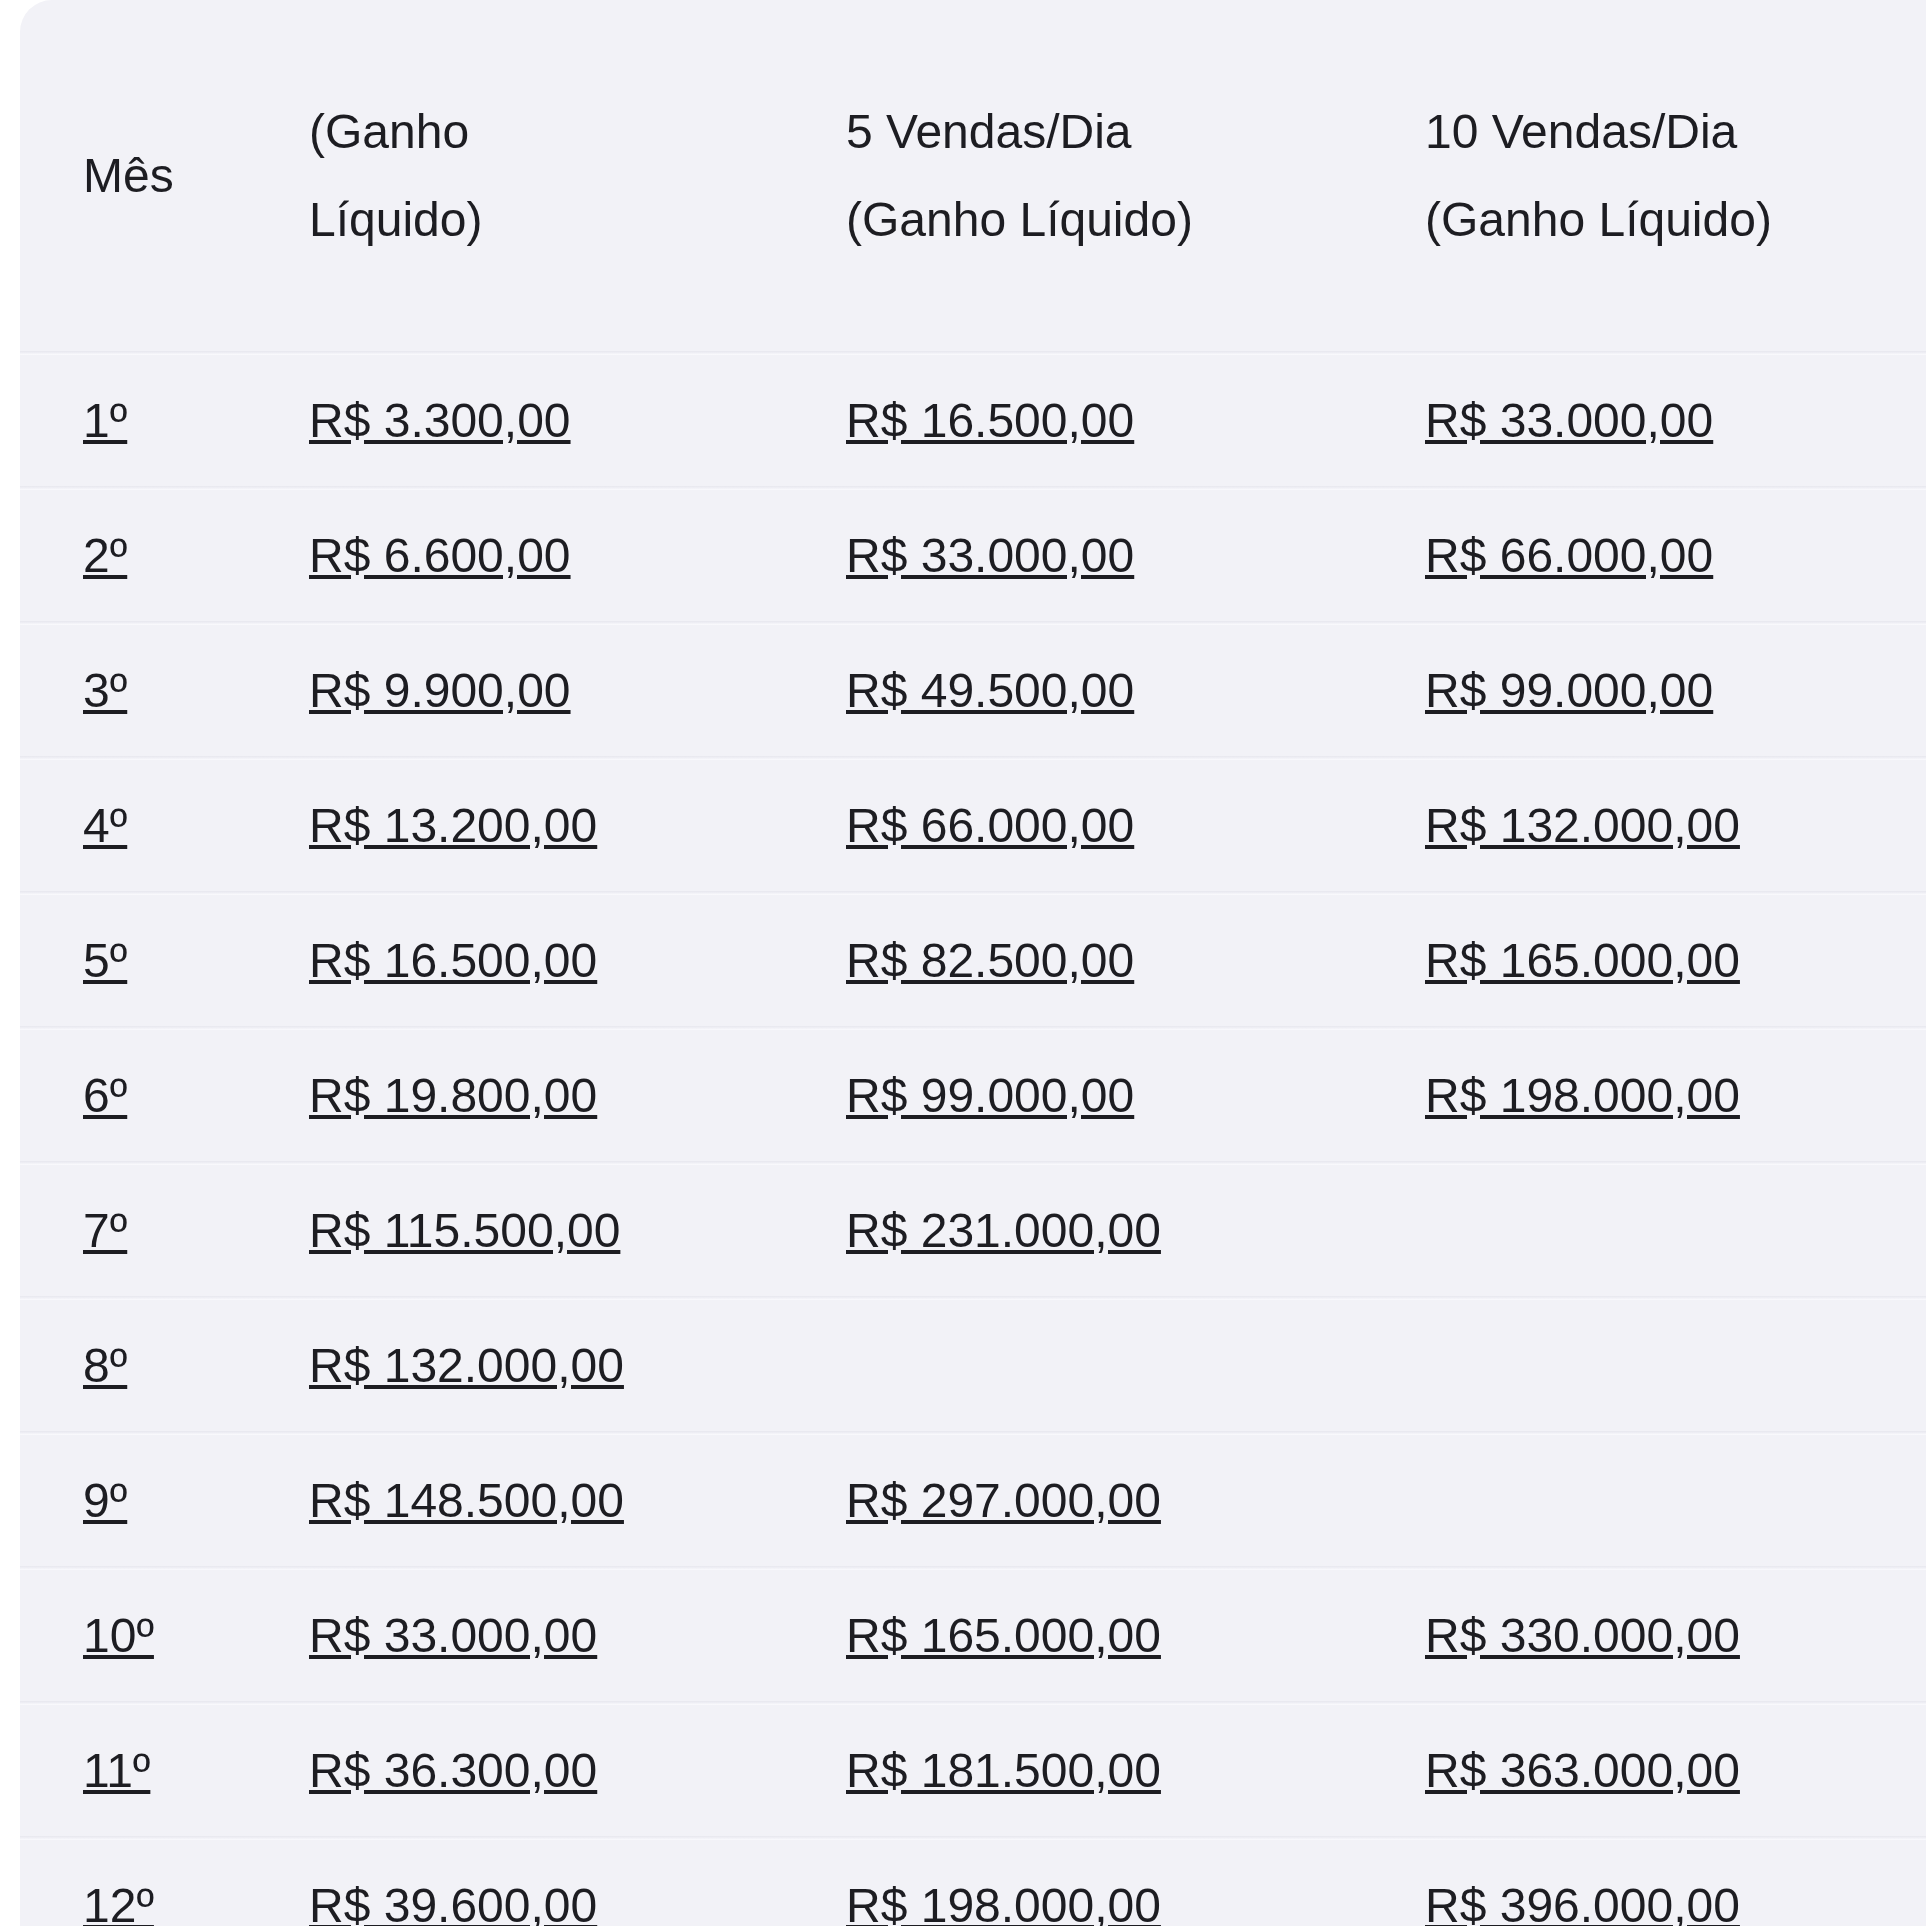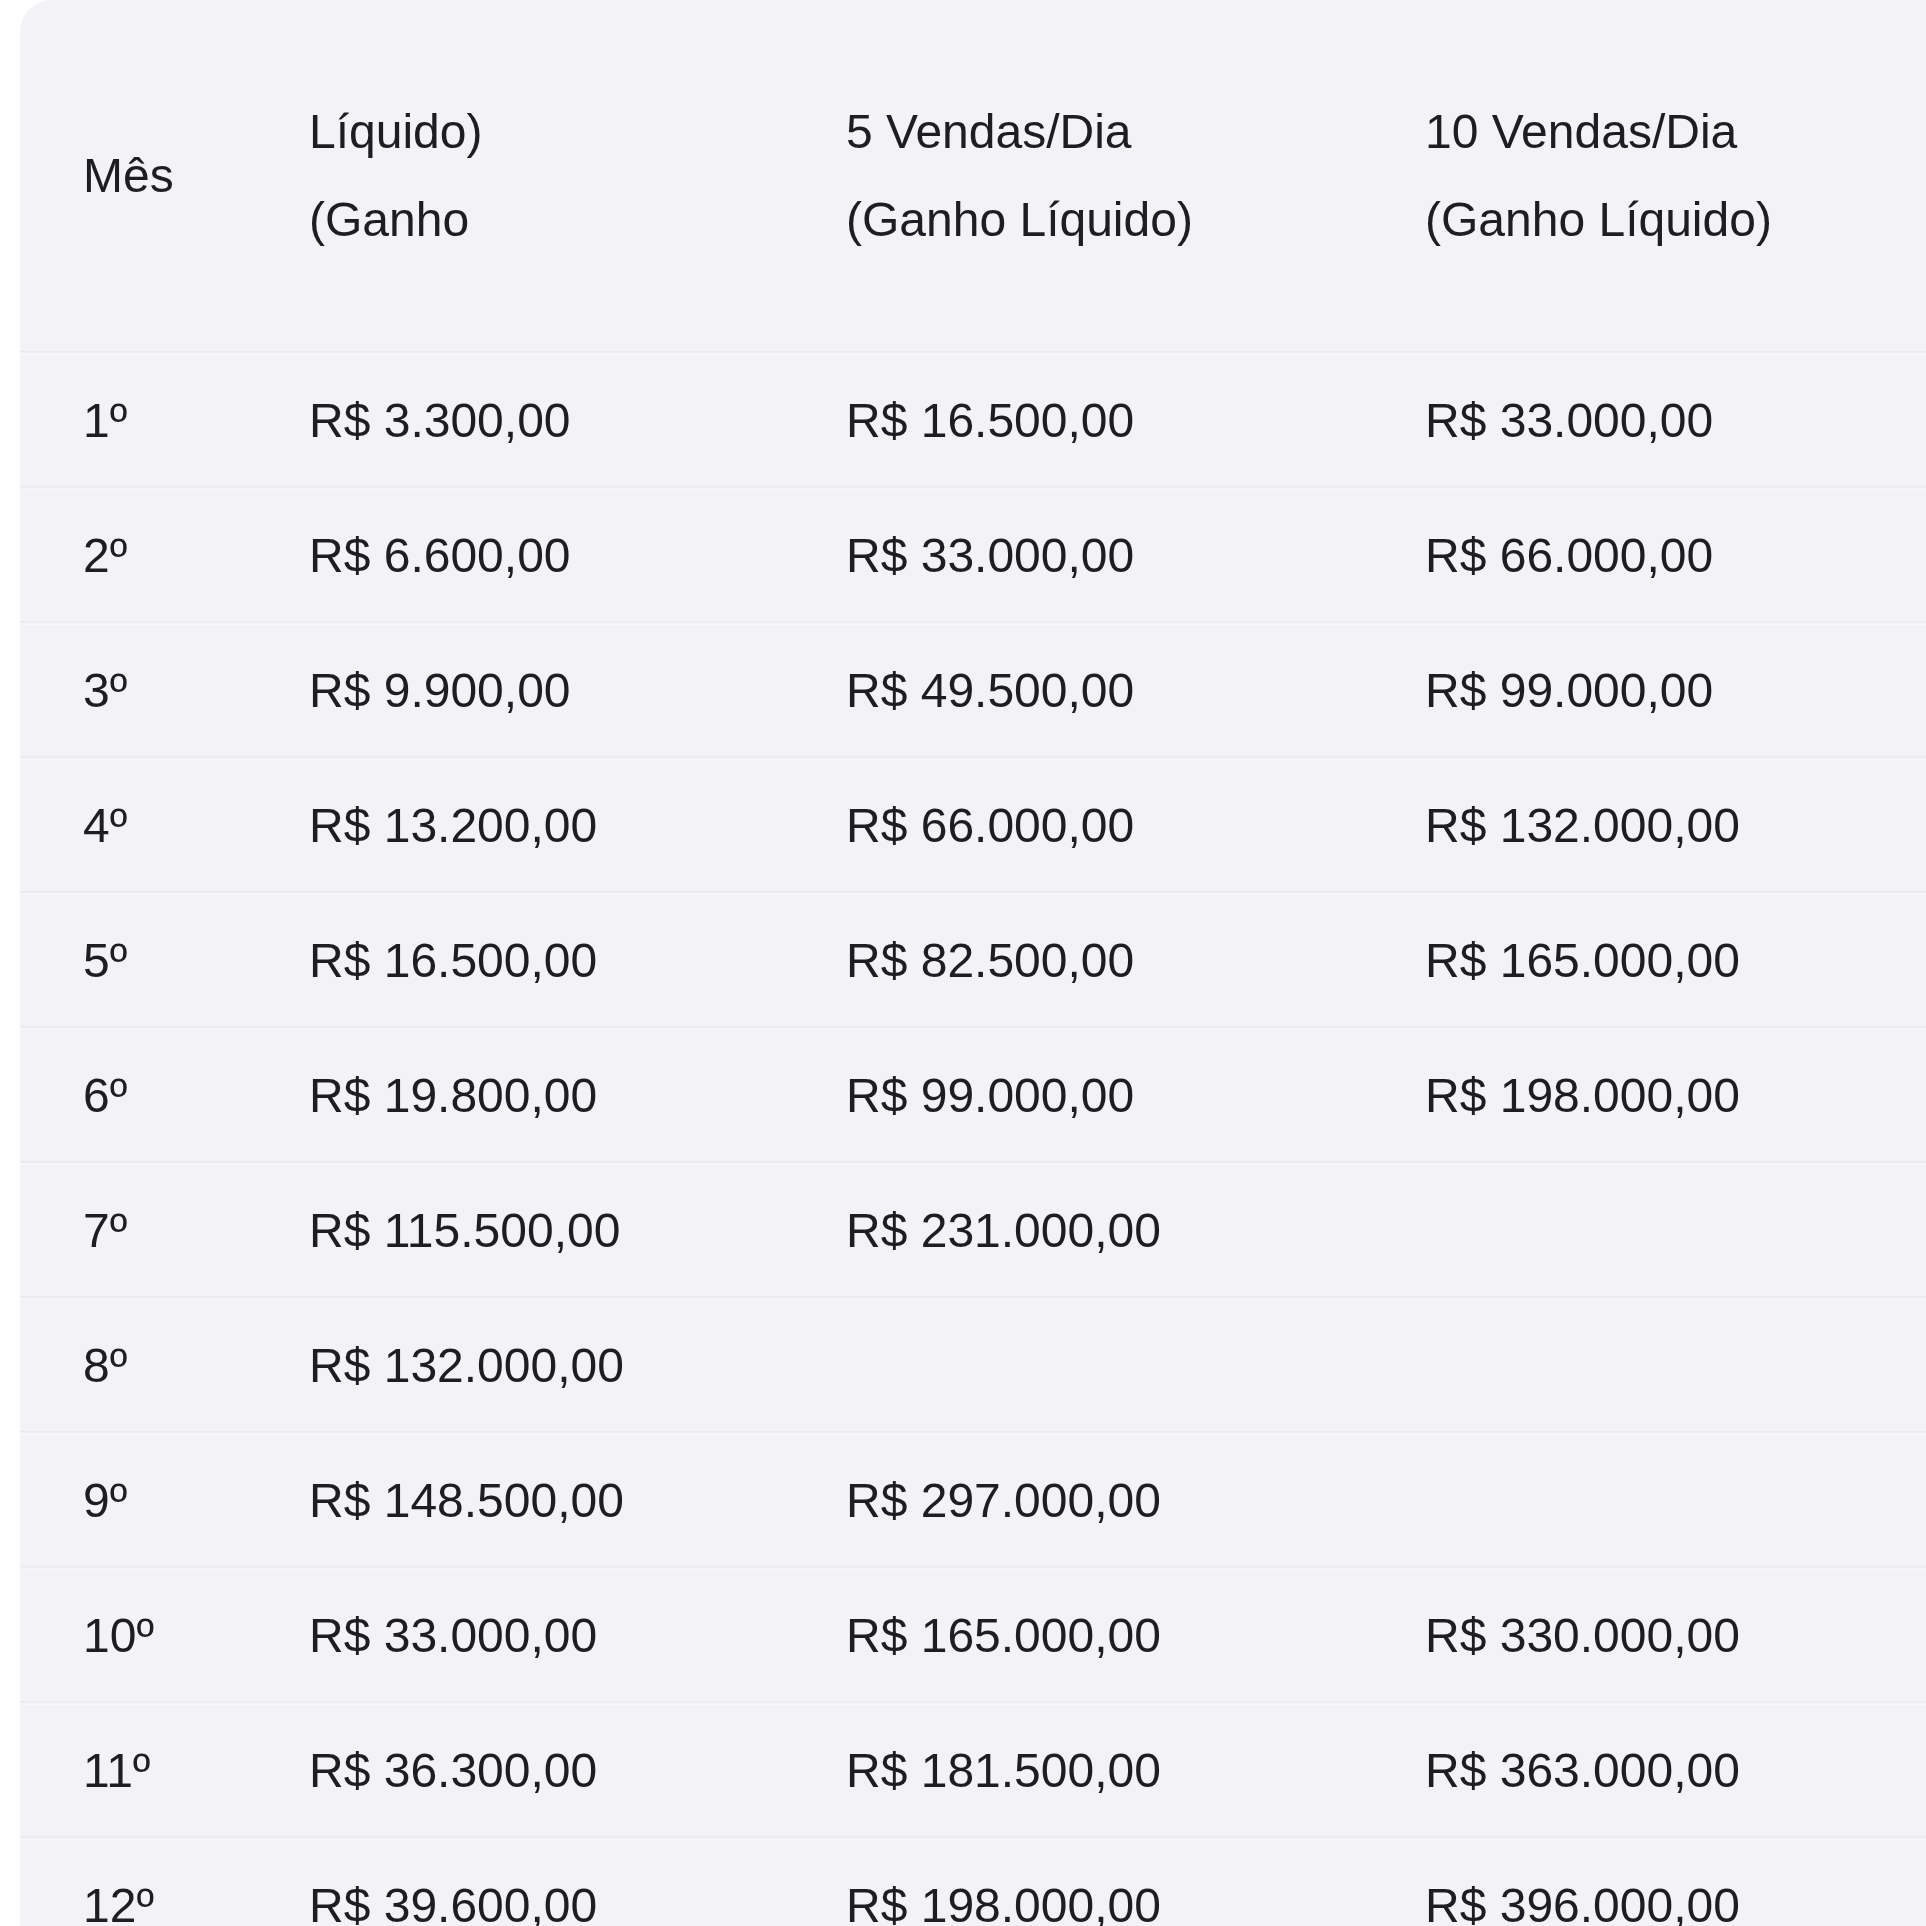--- a/index.html
+++ b/index.html
@@ -23,21 +23,21 @@
     overflow: hidden;
   }
   .thead, .trow {
     display: grid;
     grid-template-columns: 226px 537px 579px auto;
     align-items: center;
     padding-left: 63px;
     box-sizing: border-box;
   }
   .thead { height: 351px; }
-  .trow  { height: 131px; }
+  .trow  { height: 131px; text-decoration: underline; }
   .sep {
     height: 4px;
     background: linear-gradient(180deg, #e7e7ee 0%, #efeff5 45%, #fbfbfe 100%);
   }
   .hline {
     display: block;
     font-size: 48px;
     line-height: 88px;
     white-space: nowrap;
     font-weight: 400;
@@ -52,22 +52,22 @@
 </head>
 <body>
 
 <div class="card">
 
   <div class="thead">
     <div class="th">
       <span class="hline">Mês</span>
     </div>
     <div class="th">
+      <span class="hline">(Ganho</span>
       <span class="hline">Líquido)</span>
-      <span class="hline">(Ganho</span>
     </div>
     <div class="th">
       <span class="hline">5 Vendas/Dia</span>
       <span class="hline">(Ganho Líquido)</span>
     </div>
     <div class="th">
       <span class="hline">10 Vendas/Dia</span>
       <span class="hline">(Ganho Líquido)</span>
     </div>
   </div>

